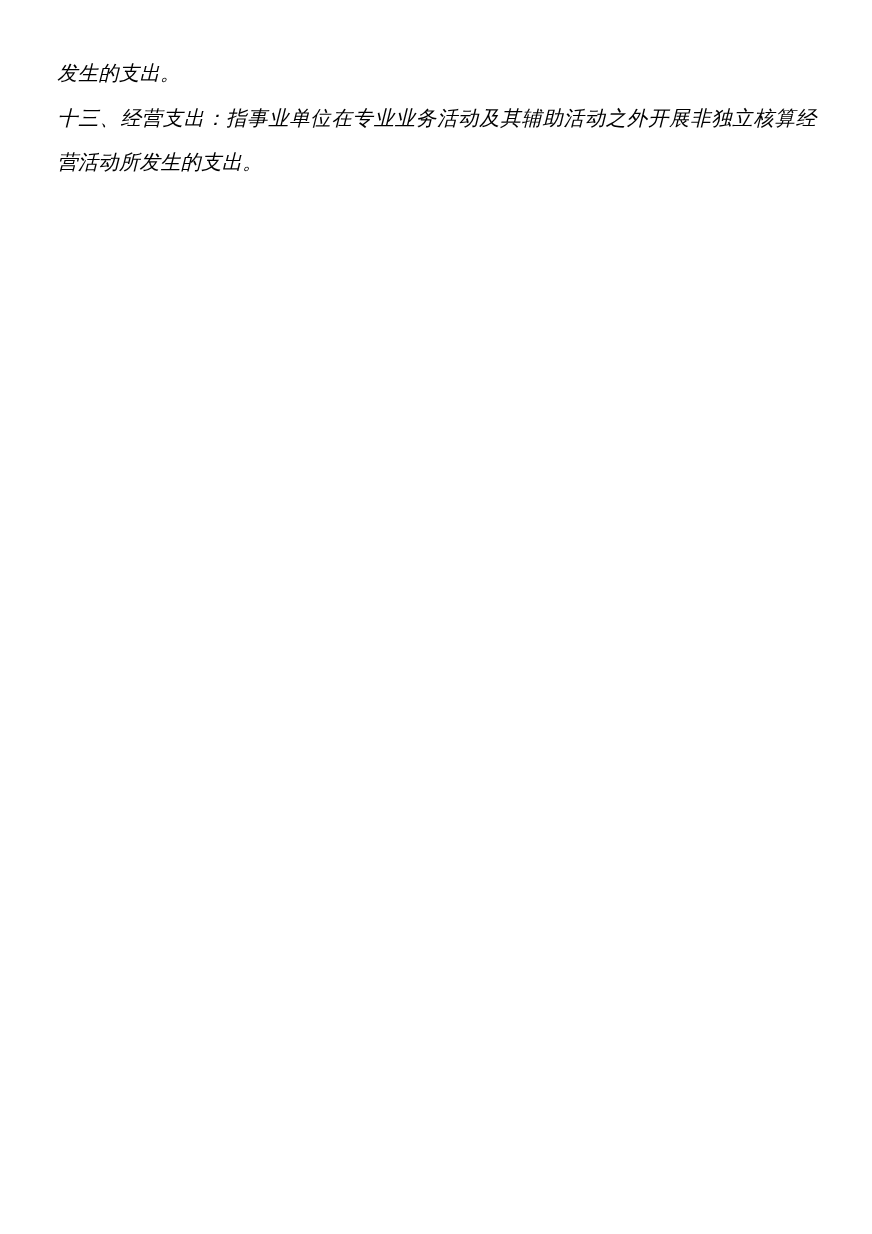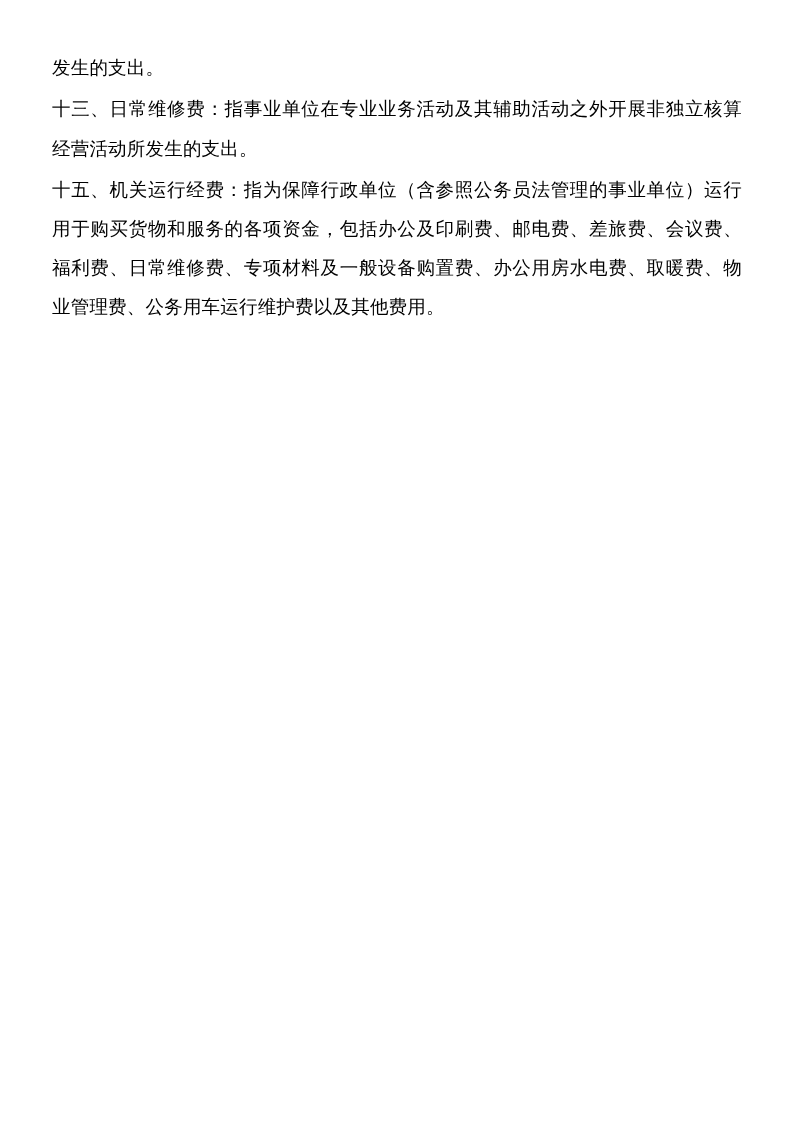--- a/index.html
+++ b/index.html
@@ -13,20 +13,21 @@
     font-family: "DejaVu Serif", "Liberation Serif", serif;
     color: #000000;
     overflow: hidden;
   }
   .page {
     box-sizing: border-box;
     width: 793px;
     height: 1122px;
     padding: 48px 52px 0 52px;
     background: #ffffff;
+    font-style: italic;
   }
   .doc-body {
     width: 690px;
   }
   .para {
     font-size: 18.5px;
     line-height: 40px;
     text-align: justify;
     text-justify: inter-ideograph;
     margin: 0 0 0 0;
@@ -39,16 +40,15 @@
   .tight {
     line-height: 39px;
   }
 </style>
 </head>
 <body>
 
 <div class="page">
   <div class="doc-body">
     <p class="para">发生的支出。</p>
-    <p class="para">十三、日常维修费：指事业单位在专业业务活动及其辅助活动之外开展非独立核算经营活动所发生的支出。</p>
-    <p class="para tight">十五、机关运行经费：指为保障行政单位（含参照公务员法管理的事业单位）运行用于购买货物和服务的各项资金，包括办公及印刷费、邮电费、差旅费、会议费、福利费、日常维修费、专项材料及一般设备购置费、办公用房水电费、取暖费、物业管理费、公务用车运行维护费以及其他费用。</p>
+    <p class="para">十三、经营支出：指事业单位在专业业务活动及其辅助活动之外开展非独立核算经营活动所发生的支出。</p>
   </div>
 </div>
 
 </body></html>

